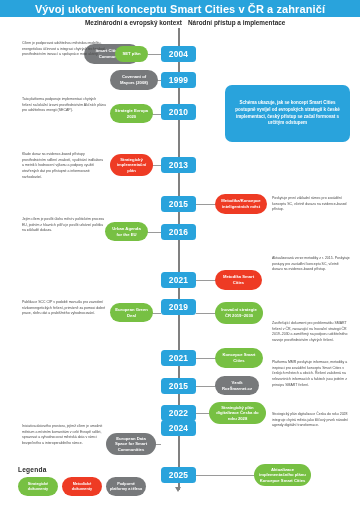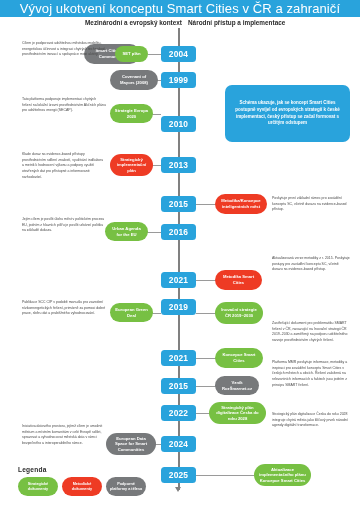--- a/index.html
+++ b/index.html
@@ -18,22 +18,22 @@
 
   
   .title-bar {
     position: absolute; left: 0; top: 0;
     width: 360px; height: 17px;
     background: #29a3dc;
     display: flex; align-items: center; justify-content: center;
   }
   .title-bar .t {
     color: #ffffff;
-    font-size: 13px;
-    font-weight: normal;
+    font-size: 11px;
+    font-weight: bold;
     letter-spacing: .1px;
     white-space: nowrap;
   }
 
   .col-heads {
     position: absolute; left: 0; top: 19px; width: 360px; height: 12px;
   }
   .col-head {
     position: absolute; top: 0;
     font-size: 6.4px; font-weight: bold; color: #2b2b2b;
@@ -153,30 +153,30 @@
     <span class="col-head right">Národní přístup a implementace</span>
   </div>
 
   <div class="spine"></div>
   <div class="spine-cap"></div>
 
   <div class="callout">Schéma ukazuje, jak se koncept Smart Cities postupně vyvíjel od evropských strategií k české implementaci, český přístup se začal formovat s určitým odstupem</div>
 
   <div class="year" style="top:46px">2004</div>
   <div class="year" style="top:72px">1999</div>
-  <div class="year" style="top:116px">2010</div>
+  <div class="year" style="top:104px">2010</div>
   <div class="year" style="top:157px">2013</div>
   <div class="year" style="top:196px">2015</div>
   <div class="year" style="top:224px">2016</div>
   <div class="year" style="top:272px">2021</div>
   <div class="year" style="top:299px">2019</div>
   <div class="year" style="top:350px">2021</div>
   <div class="year" style="top:378px">2015</div>
   <div class="year" style="top:405px">2022</div>
-  <div class="year" style="top:436px">2024</div>
+  <div class="year" style="top:420px">2024</div>
   <div class="year" style="top:467px">2025</div>
 
   <div class="conn" style="left:148px; top:54px;  width:13px;"></div>
   <div class="conn" style="left:110px; top:54px;  width:5px;"></div>
   <div class="conn" style="left:140px; top:80px;  width:21px;"></div>
   <div class="conn" style="left:140px; top:114px; width:21px;"></div>
   <div class="conn" style="left:140px; top:165px; width:21px;"></div>
   <div class="conn" style="left:196px; top:204px; width:20px;"></div>
   <div class="conn" style="left:140px; top:232px; width:21px;"></div>
   <div class="conn" style="left:196px; top:280px; width:20px;"></div>

